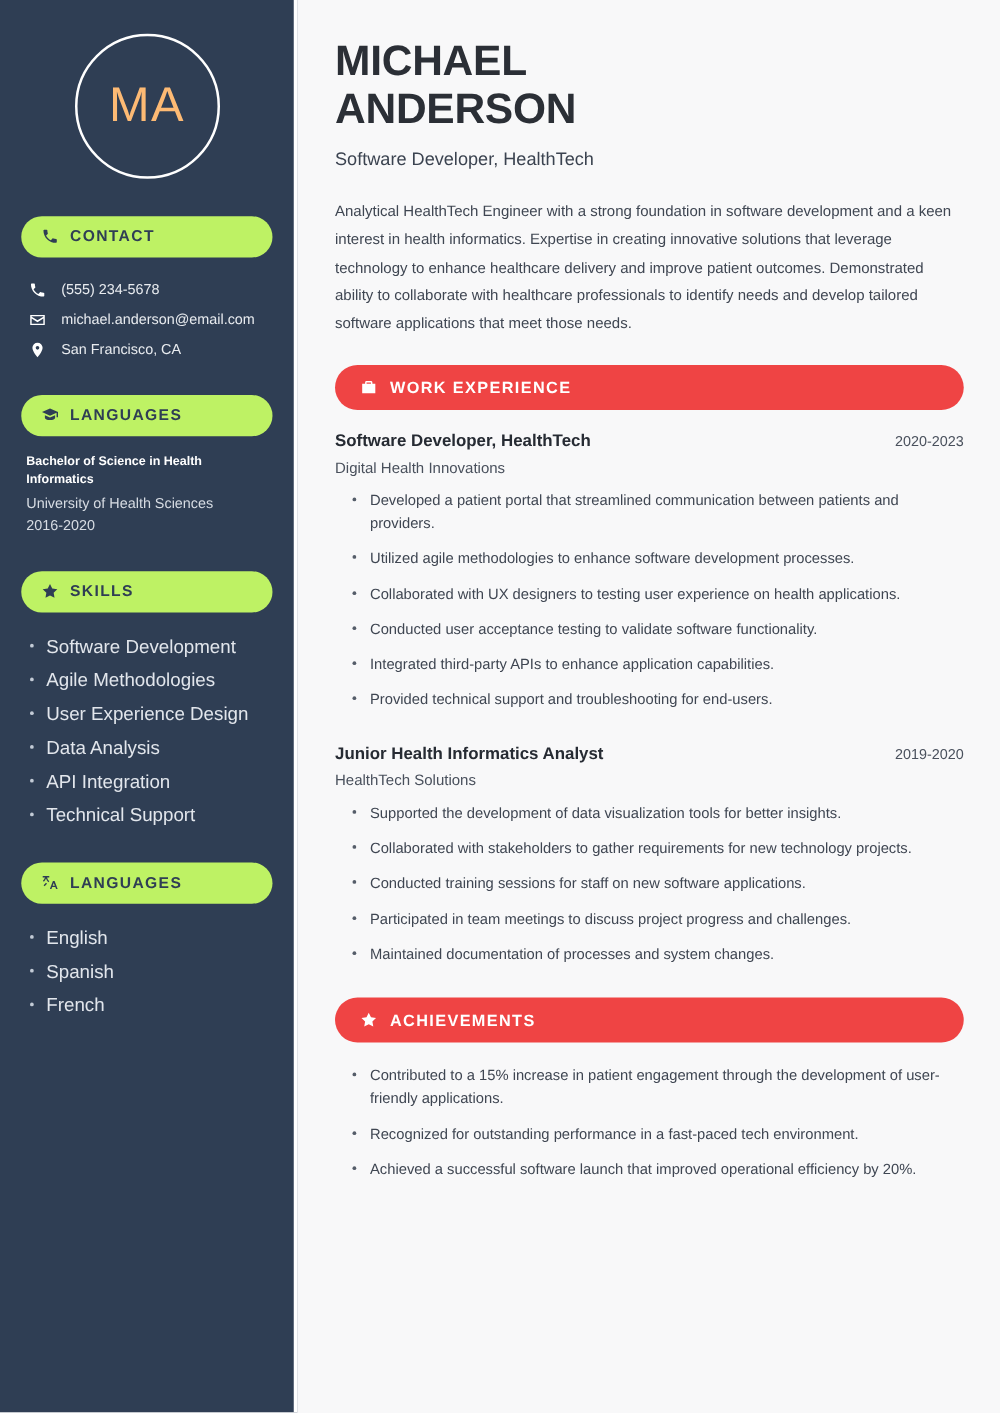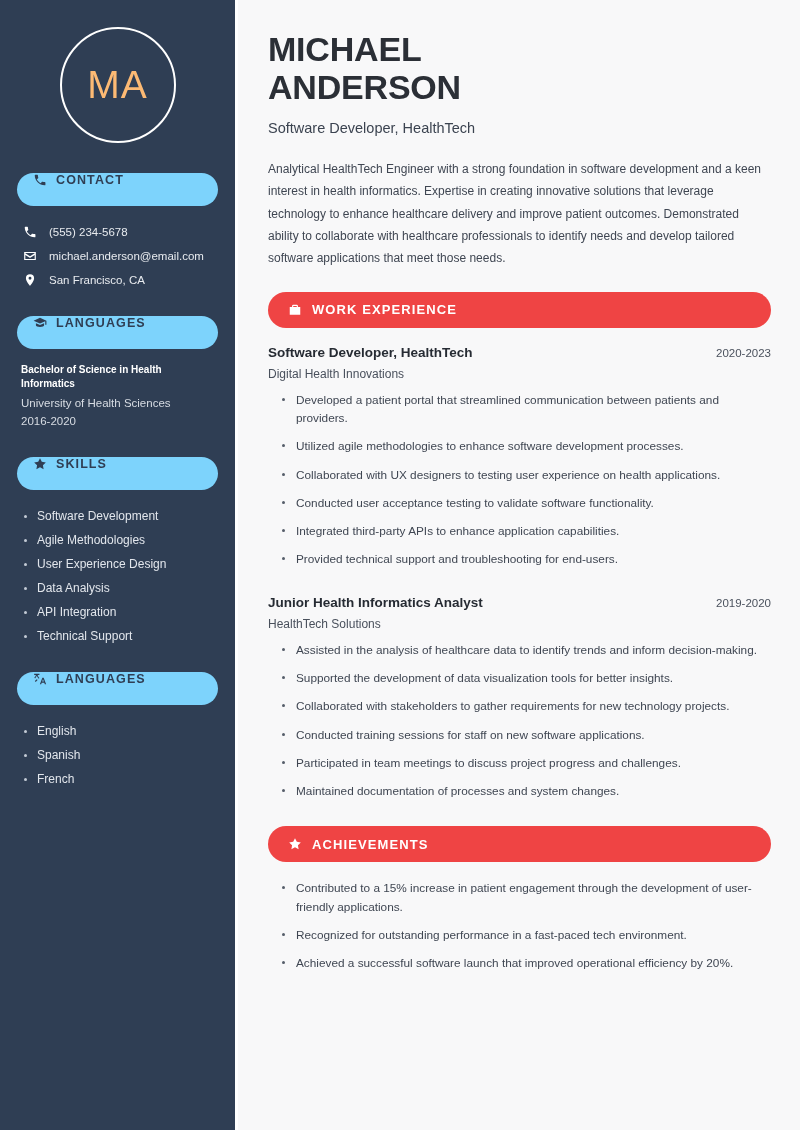--- a/index.html
+++ b/index.html
@@ -29,26 +29,26 @@
   }
   .monogram {
     width: 116px; height: 116px;
     border: 2px solid #ffffff;
     border-radius: 50%;
     display: flex; align-items: center; justify-content: center;
     font-size: 39px; font-weight: 400; letter-spacing: 1px;
     color: #fdba74;
   }
   .pill {
-    background: #7dd3fc;
+    background: #bef264;
     color: #2f3e54;
     border-radius: 999px;
     height: 33px;
-    display: flex; align-items: flex-start;
-    padding: 0 16px;
+    display: flex; align-items: flex-end;
+    padding: 10px 16px;
     gap: 9px;
     margin-bottom: 14px;
   }
   .pill-label {
     font-size: 12.5px; font-weight: 700;
     letter-spacing: 1.1px;
   }
   .pill svg { width: 14px; height: 14px; flex: 0 0 14px; fill: #2f3e54; display:block; }
 
   .contact-list { margin-bottom: 24px; }
@@ -64,21 +64,21 @@
   .edu-degree {
     font-size: 10px; font-weight: 700; color: #ffffff;
     line-height: 1.42; margin-bottom: 4px;
   }
   .edu-school { font-size: 11.5px; color: #d7dce3; line-height: 1.55; }
   .edu-years  { font-size: 11.5px; color: #d7dce3; line-height: 1.55; }
 
   ul.side-list { list-style: none; padding: 0 4px; margin-bottom: 24px; }
   ul.side-list li {
     position: relative;
-    font-size: 12px; color: #e2e6ec;
+    font-size: 15px; color: #e2e6ec;
     padding: 5px 0 5px 16px;
   }
   ul.side-list li::before {
     content: "";
     position: absolute; left: 3px; top: 11px;
     width: 3px; height: 3px; border-radius: 50%;
     background: #c3cbd6;
   }
 
   
@@ -271,21 +271,20 @@
       </ul>
     </div>
 
     <div class="job">
       <div class="job-head">
         <span class="job-role">Junior Health Informatics Analyst</span>
         <span class="job-dates">2019-2020</span>
       </div>
       <div class="job-company">HealthTech Solutions</div>
       <ul class="bullets">
-        <li>Assisted in the analysis of healthcare data to identify trends and inform decision-making.</li>
         <li>Supported the development of data visualization tools for better insights.</li>
         <li>Collaborated with stakeholders to gather requirements for new technology projects.</li>
         <li>Conducted training sessions for staff on new software applications.</li>
         <li>Participated in team meetings to discuss project progress and challenges.</li>
         <li>Maintained documentation of processes and system changes.</li>
       </ul>
     </div>
 
     <div class="section-bar achievements-bar">
       <span>

